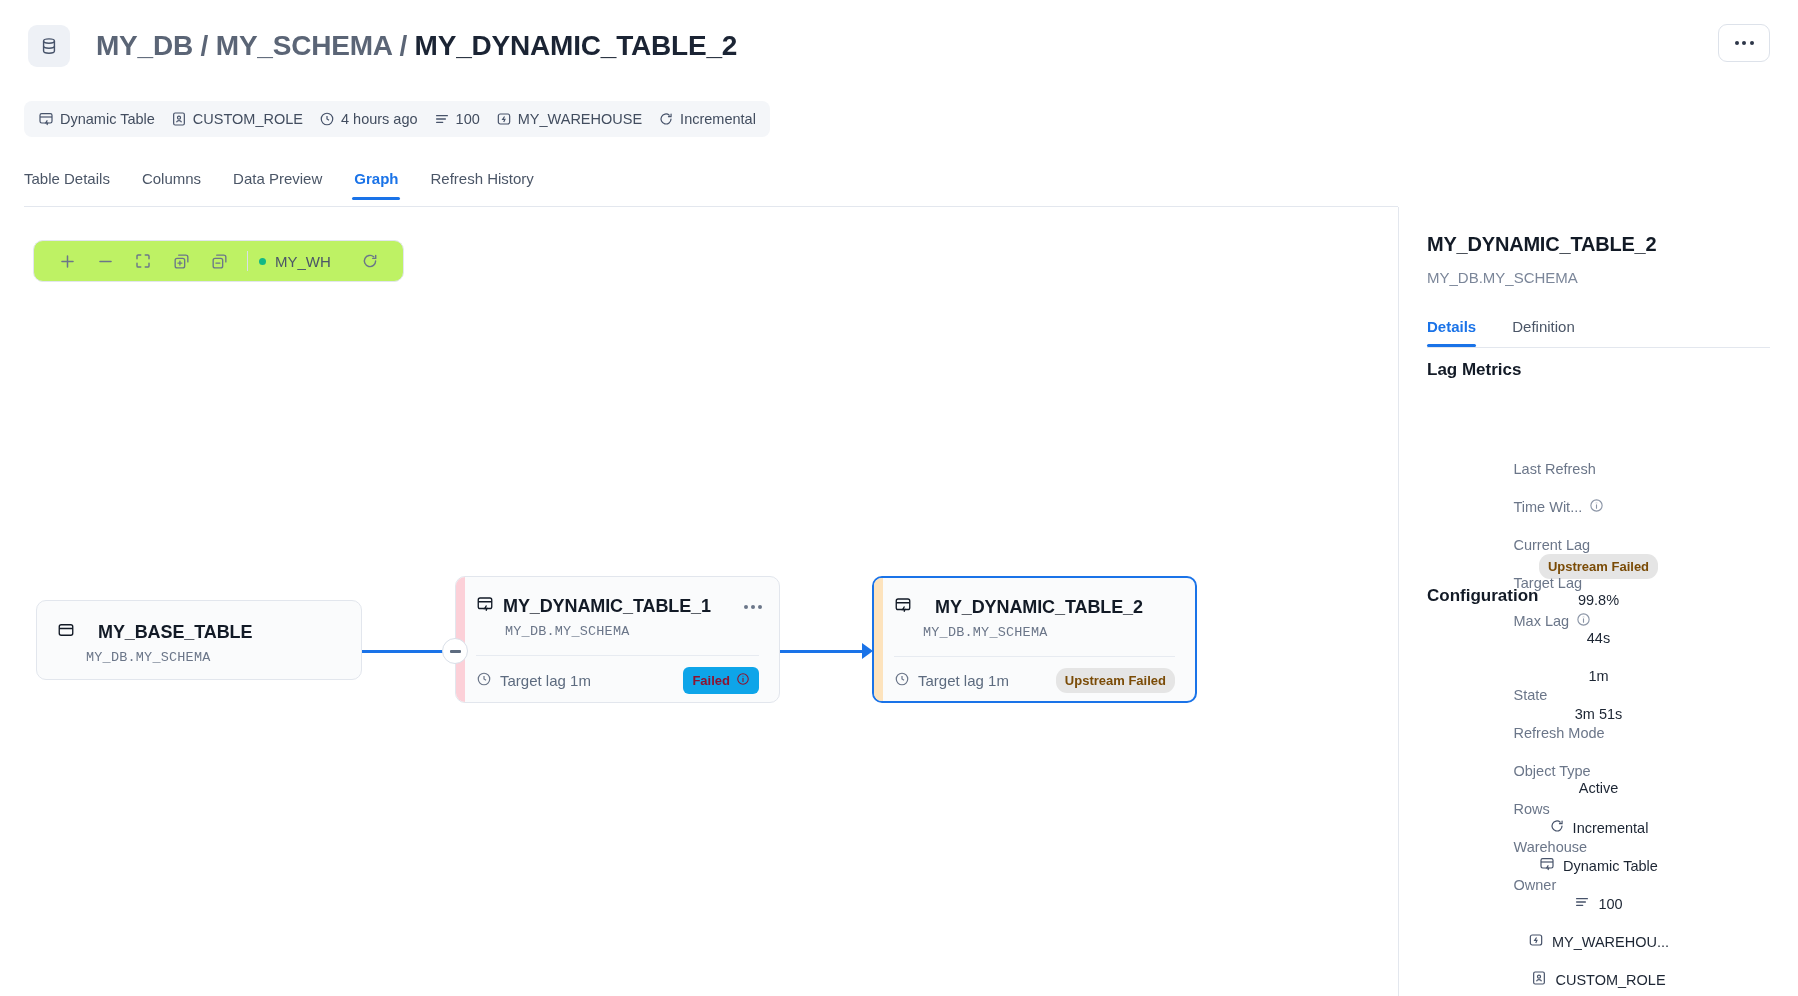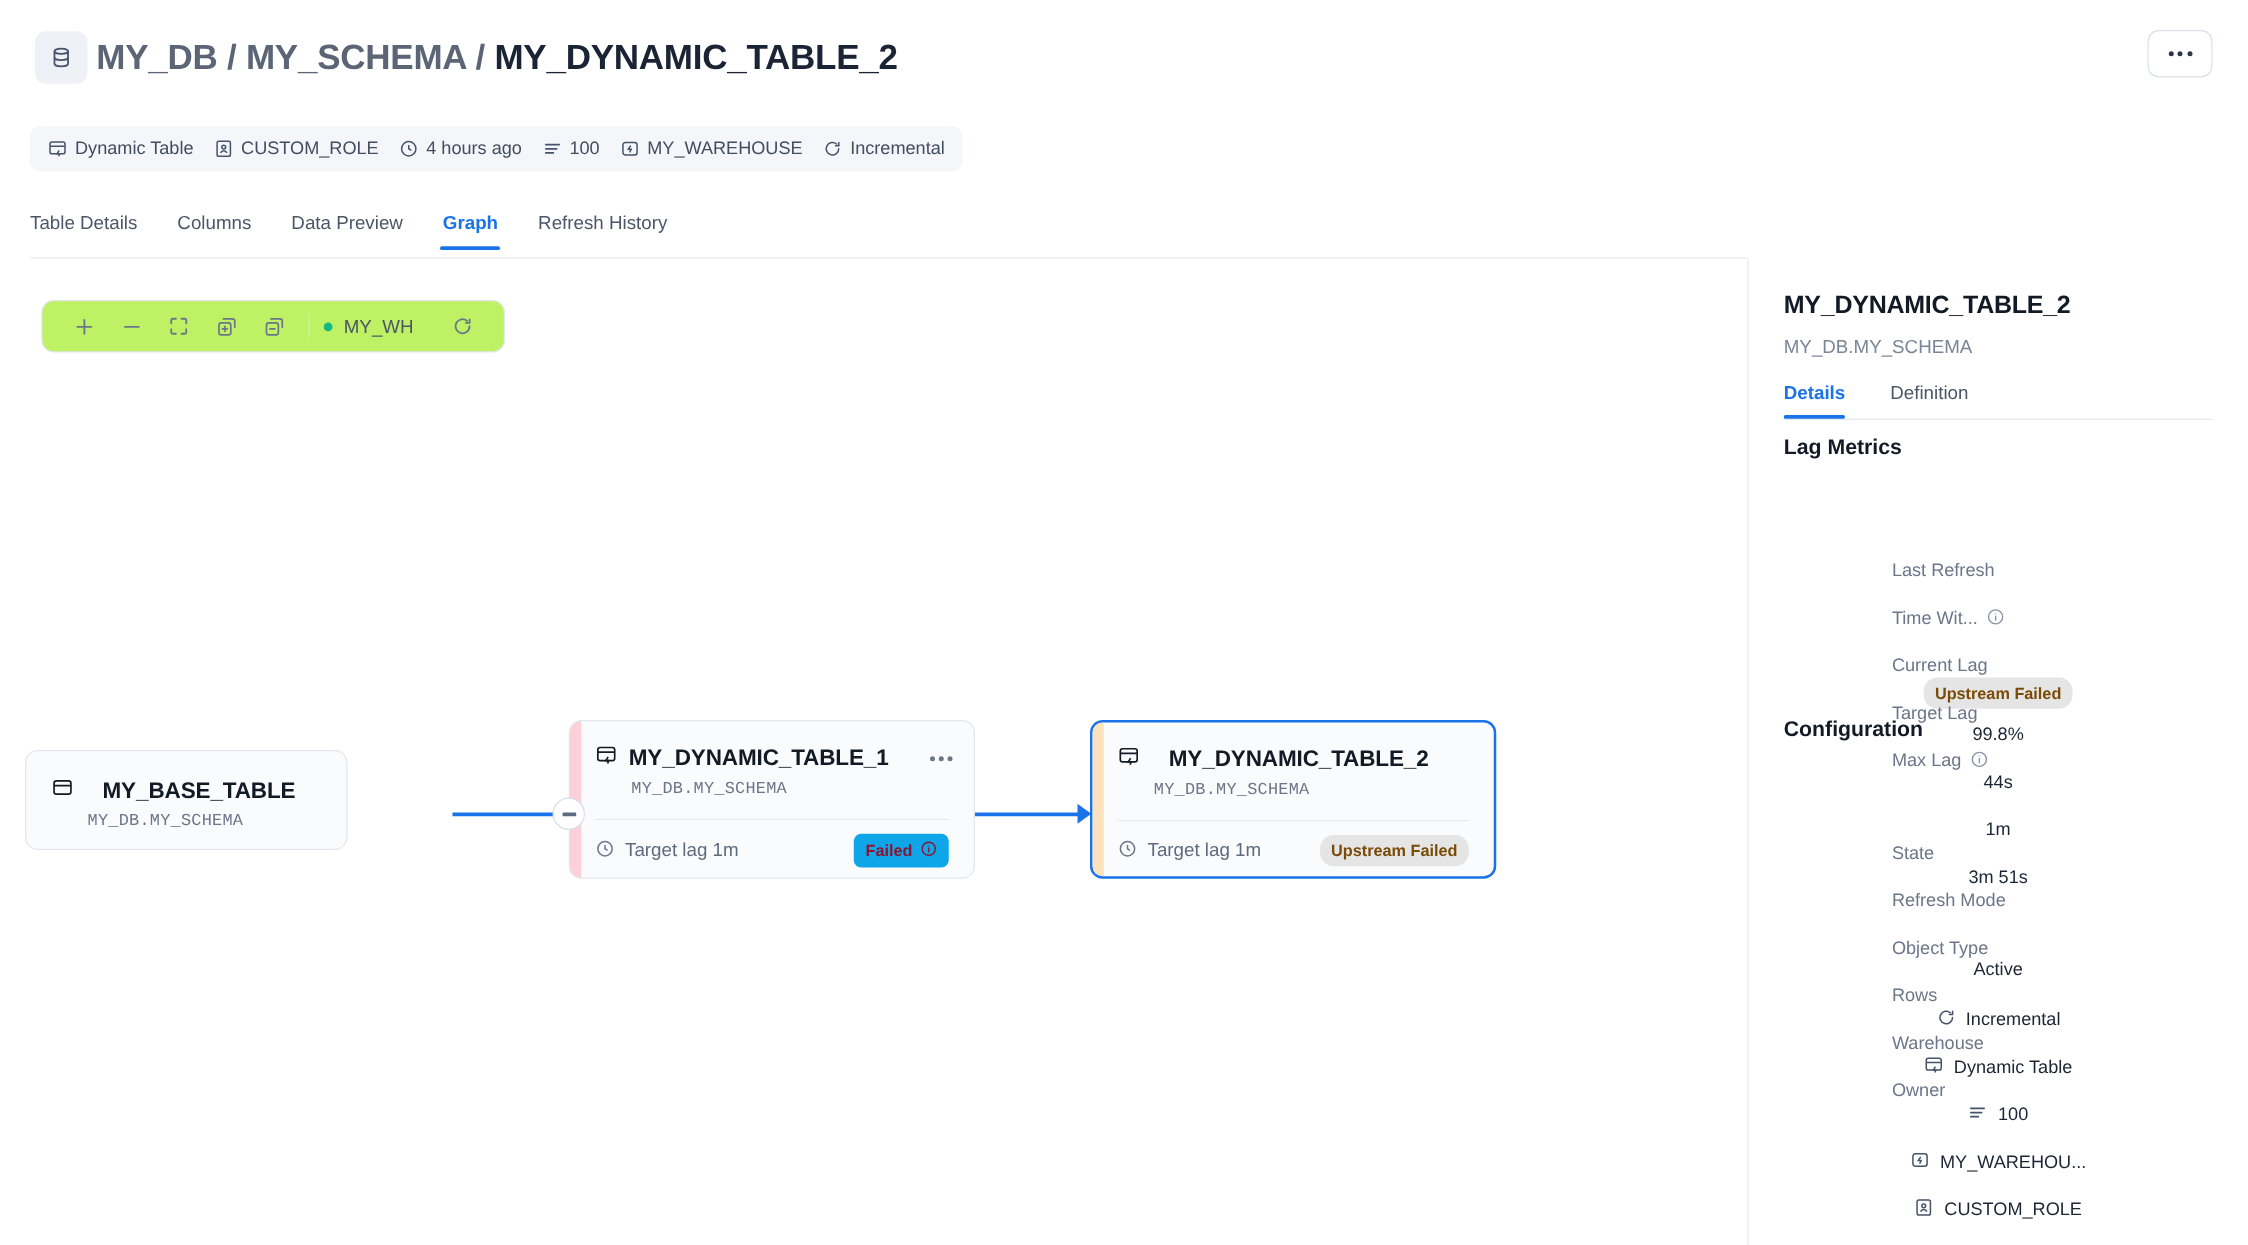--- a/index.html
+++ b/index.html
@@ -15,21 +15,21 @@
   
   .header-row {
     position: absolute; left: 0; top: 0; width: 1798px; height: 92px;
     display: flex; align-items: center; padding: 0 28px;
   }
   .db-chip {
     width: 42px; height: 42px; border-radius: 9px; background: #eef1f6;
     display: flex; align-items: center; justify-content: center; flex: 0 0 auto;
   }
   .page-title {
-    margin-left: 7px; font-size: 28px; letter-spacing: -0.2px;
+    margin-left: 26px; font-size: 28px; letter-spacing: -0.2px;
     font-weight: 700; color: #5b6576; white-space: nowrap;
   }
   .page-title .cur { color: #1b2434; }
   .more-btn {
     position: absolute; right: 28px; top: 24px;
     width: 52px; height: 38px; border: 1px solid #dde2ea; border-radius: 9px;
     background: #fff; display: flex; align-items: center; justify-content: center;
     gap: 3.5px; cursor: pointer;
   }
   .more-btn i { width: 4px; height: 4px; border-radius: 50%; background: #2d3648; display:block; }
@@ -81,21 +81,21 @@
   .node-body { padding:18px 20px 0 20px; }
   .node-title { display:flex; align-items:center; gap:23px; font-size:18px; font-weight:600; color:#121a26; letter-spacing:-0.1px; }
   .node-sub { margin-top:6px; margin-left:29px; font-family:"Liberation Mono", monospace; font-size:13.5px; color:#6b7689; letter-spacing:0.2px; }
   .node-rule { height:1px; background:#e7ebf1; margin:16px 20px 0 20px; }
   .node-foot { display:flex; align-items:center; justify-content:space-between; padding:11px 20px 0 20px; }
   .node-lag { display:flex; align-items:center; gap:8px; font-size:15px; color:#5d6b7f; }
   .badge { font-size:13px; font-weight:700; border-radius:6px; padding:5px 9px; display:flex; align-items:center; gap:6px; white-space:nowrap; }
   .badge.failed { background:#0ea5e9; color:#8d1330; }
   .badge.upstream { background:#e5e5e5; color:#7a4b06;border-radius:11px; }
 
-  #node-base { left:20px; top:600px; width:258px; height:80px; }
+  #node-base { left:36px; top:600px; width:326px; height:80px; }
   #node-base .node-body { padding-top:20px; }
   #node-dt1 { left:455px; top:576px; width:325px; height:127px; }
   #node-dt2 { left:872px; top:576px; width:325px; height:127px; border:2px solid #1a73e8; }
 
   .collapse-handle {
     position:absolute; left:442px; top:638px; width:26px; height:26px; border-radius:50%;
     background:#fff; border:1px solid #d9dfe8; display:flex; align-items:center; justify-content:center; cursor:pointer; z-index:5;
   }
   .collapse-handle i { width:11px; height:3px; background:#5d6b7f; border-radius:1px; display:block; }
 
@@ -104,21 +104,21 @@
   #edge2 { left:780px; top:650px; width:84px; }
   .arrow {
     position:absolute; left:862px; top:643px; width:0; height:0;
     border-top:8px solid transparent; border-bottom:8px solid transparent; border-left:11px solid #1a73e8;
   }
 
   
   .rpanel { position:absolute; left:1399px; top:207px; width:399px; height:789px; background:#fff; padding:26px 28px 0 28px; }
   .rp-title { font-size:20px; font-weight:700; color:#121a26; letter-spacing:-0.2px; }
   .rp-sub { margin-top:13px; font-size:15px; color:#7b8699; }
-  .rp-tabs { margin-top:20px; display:flex; gap:0; position:relative; }
+  .rp-tabs { margin-top:32px; display:flex; gap:0; position:relative; }
   .rp-tab { font-size:15px; color:#4b5667; padding:0 18px 12px 0; cursor:pointer; position:relative; }
   .rp-tab.active { color:#1a73e8; font-weight:600; }
   .rp-tab.active::after { content:""; position:absolute; left:0; right:18px; bottom:0; height:3px; background:#1a73e8; border-radius:2px; }
   .rp-tab + .rp-tab { padding-left:18px; }
   .rp-rule { margin-top:0; height:1px; background:#e3e7ee; }
   .sec-title { font-size:17px; font-weight:700; color:#121a26; margin-top:12px; margin-bottom:4px; }
   .kv { display:flex; align-items:center; height:38px;flex-direction:column; }
   .kv .k { width:170px; flex:0 0 170px; font-size:14.5px; color:#6b7689; display:flex; align-items:center; gap:7px; }
   .kv .v { font-size:14.5px; color:#1c2533; display:flex; align-items:center; gap:8px; white-space:nowrap; }
   svg { flex: 0 0 auto; }

